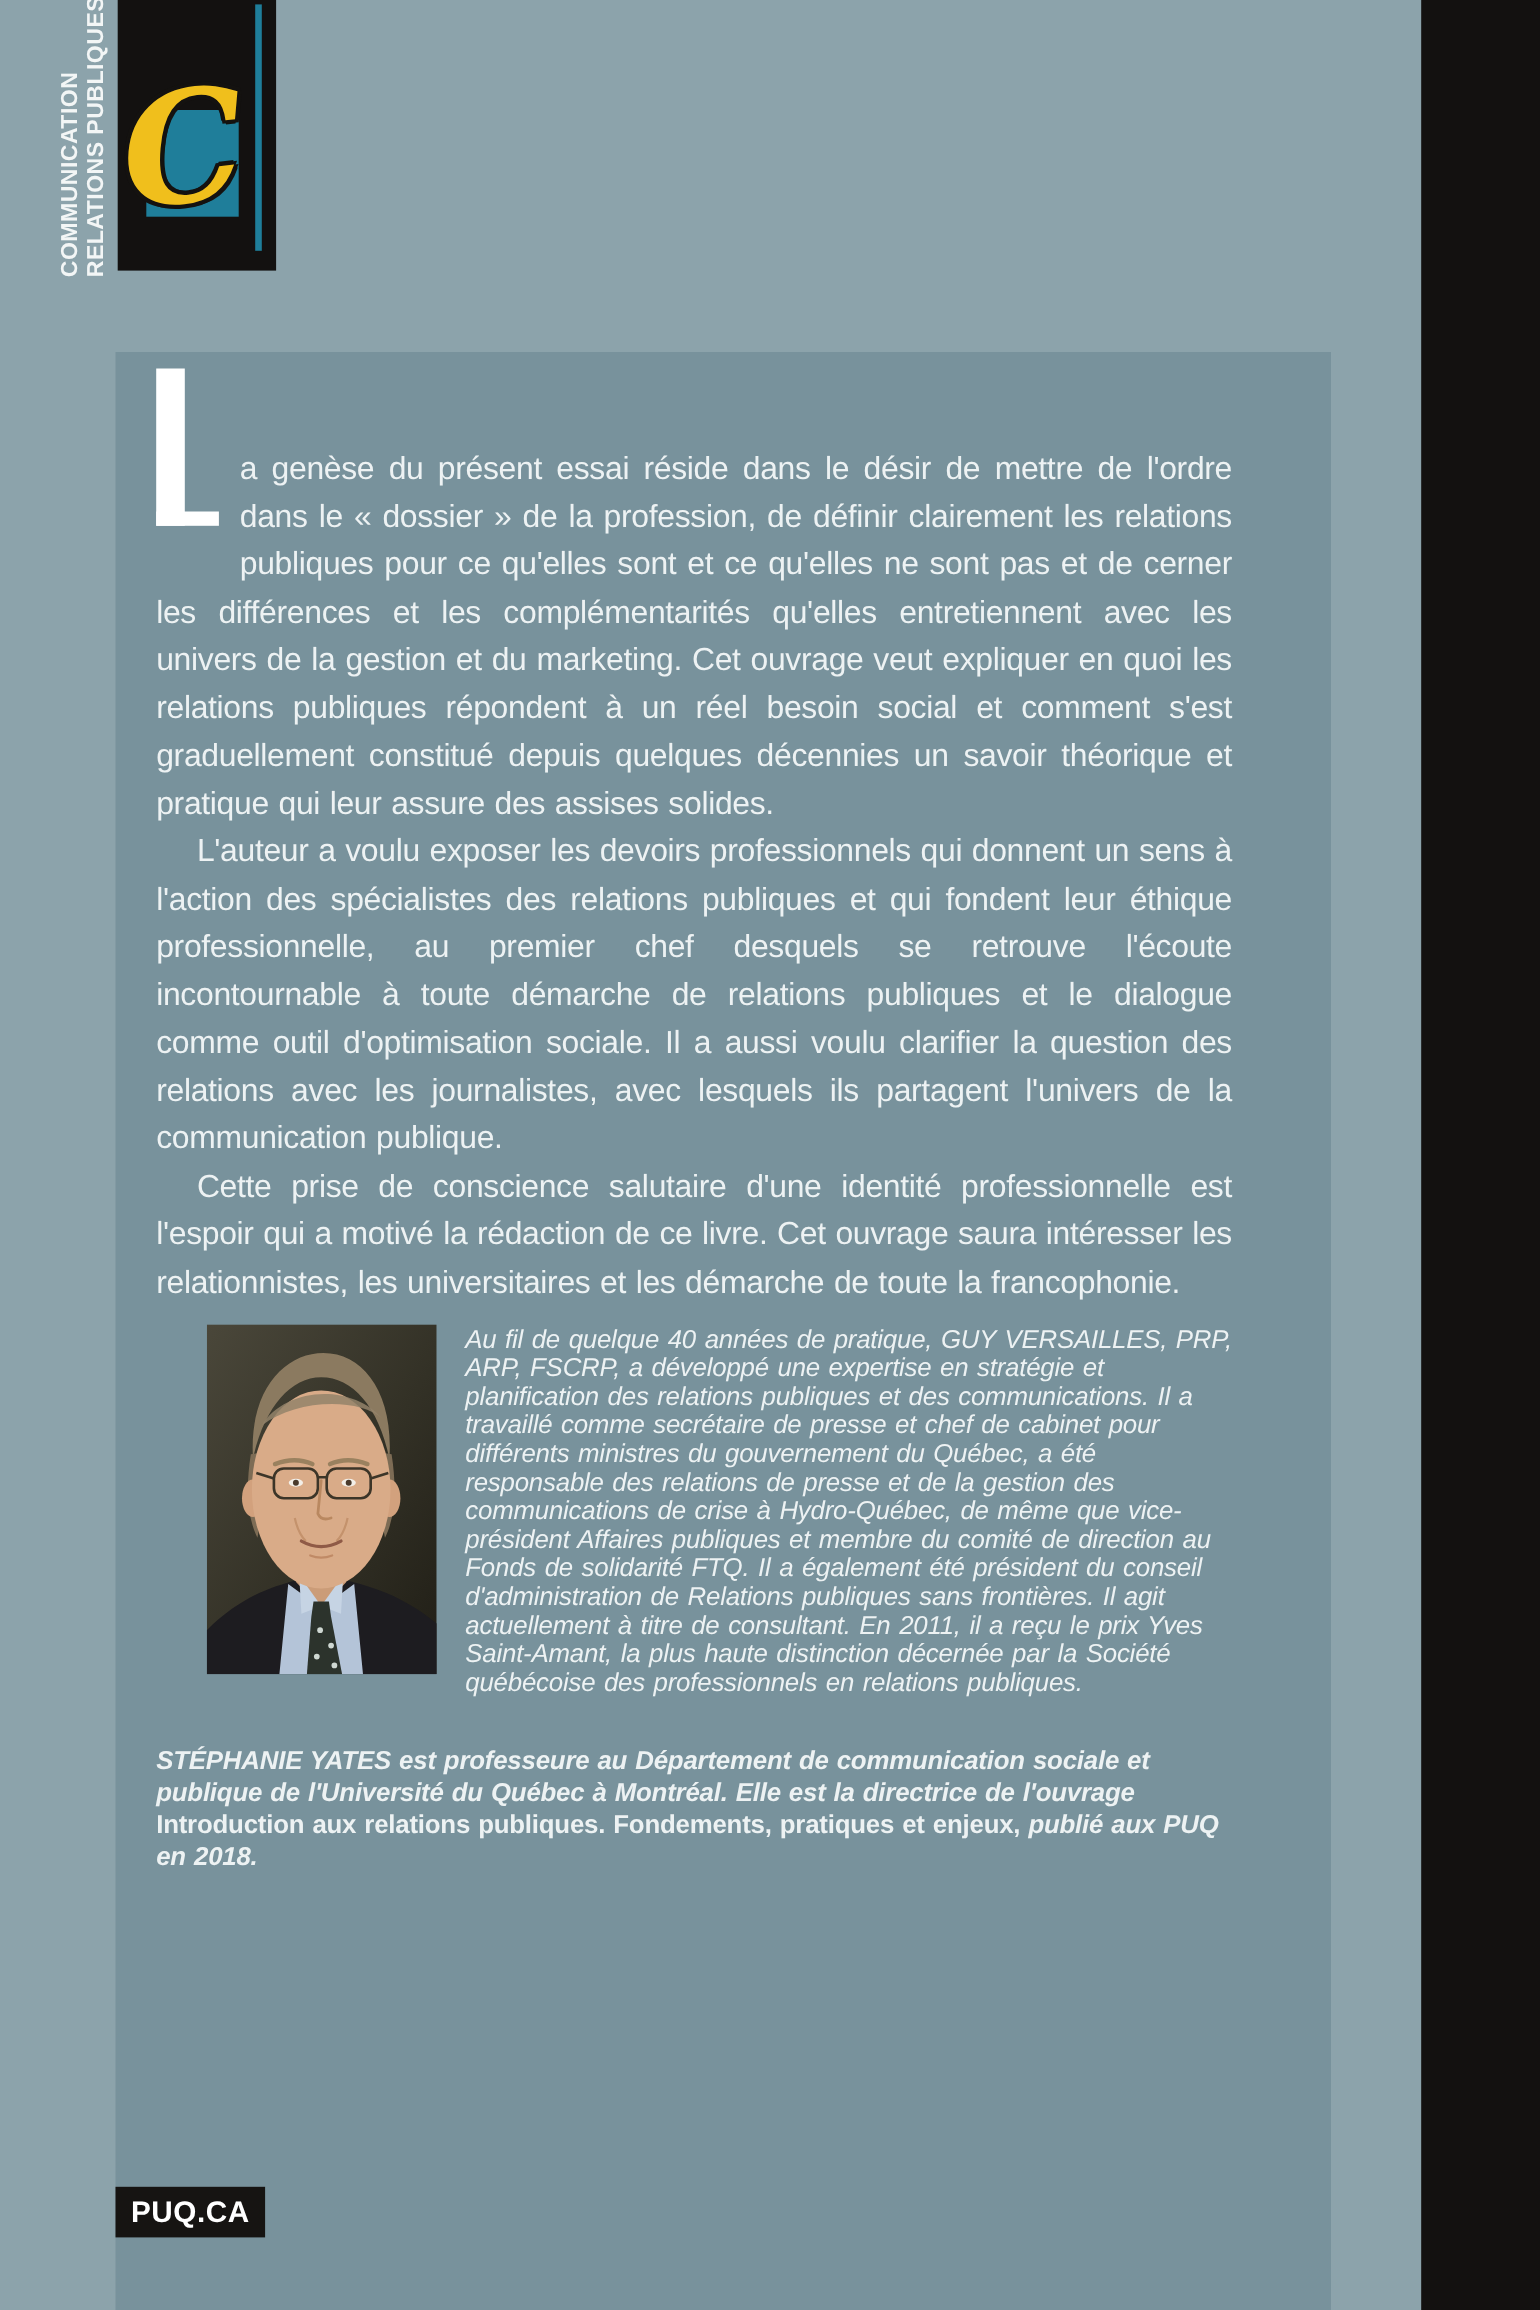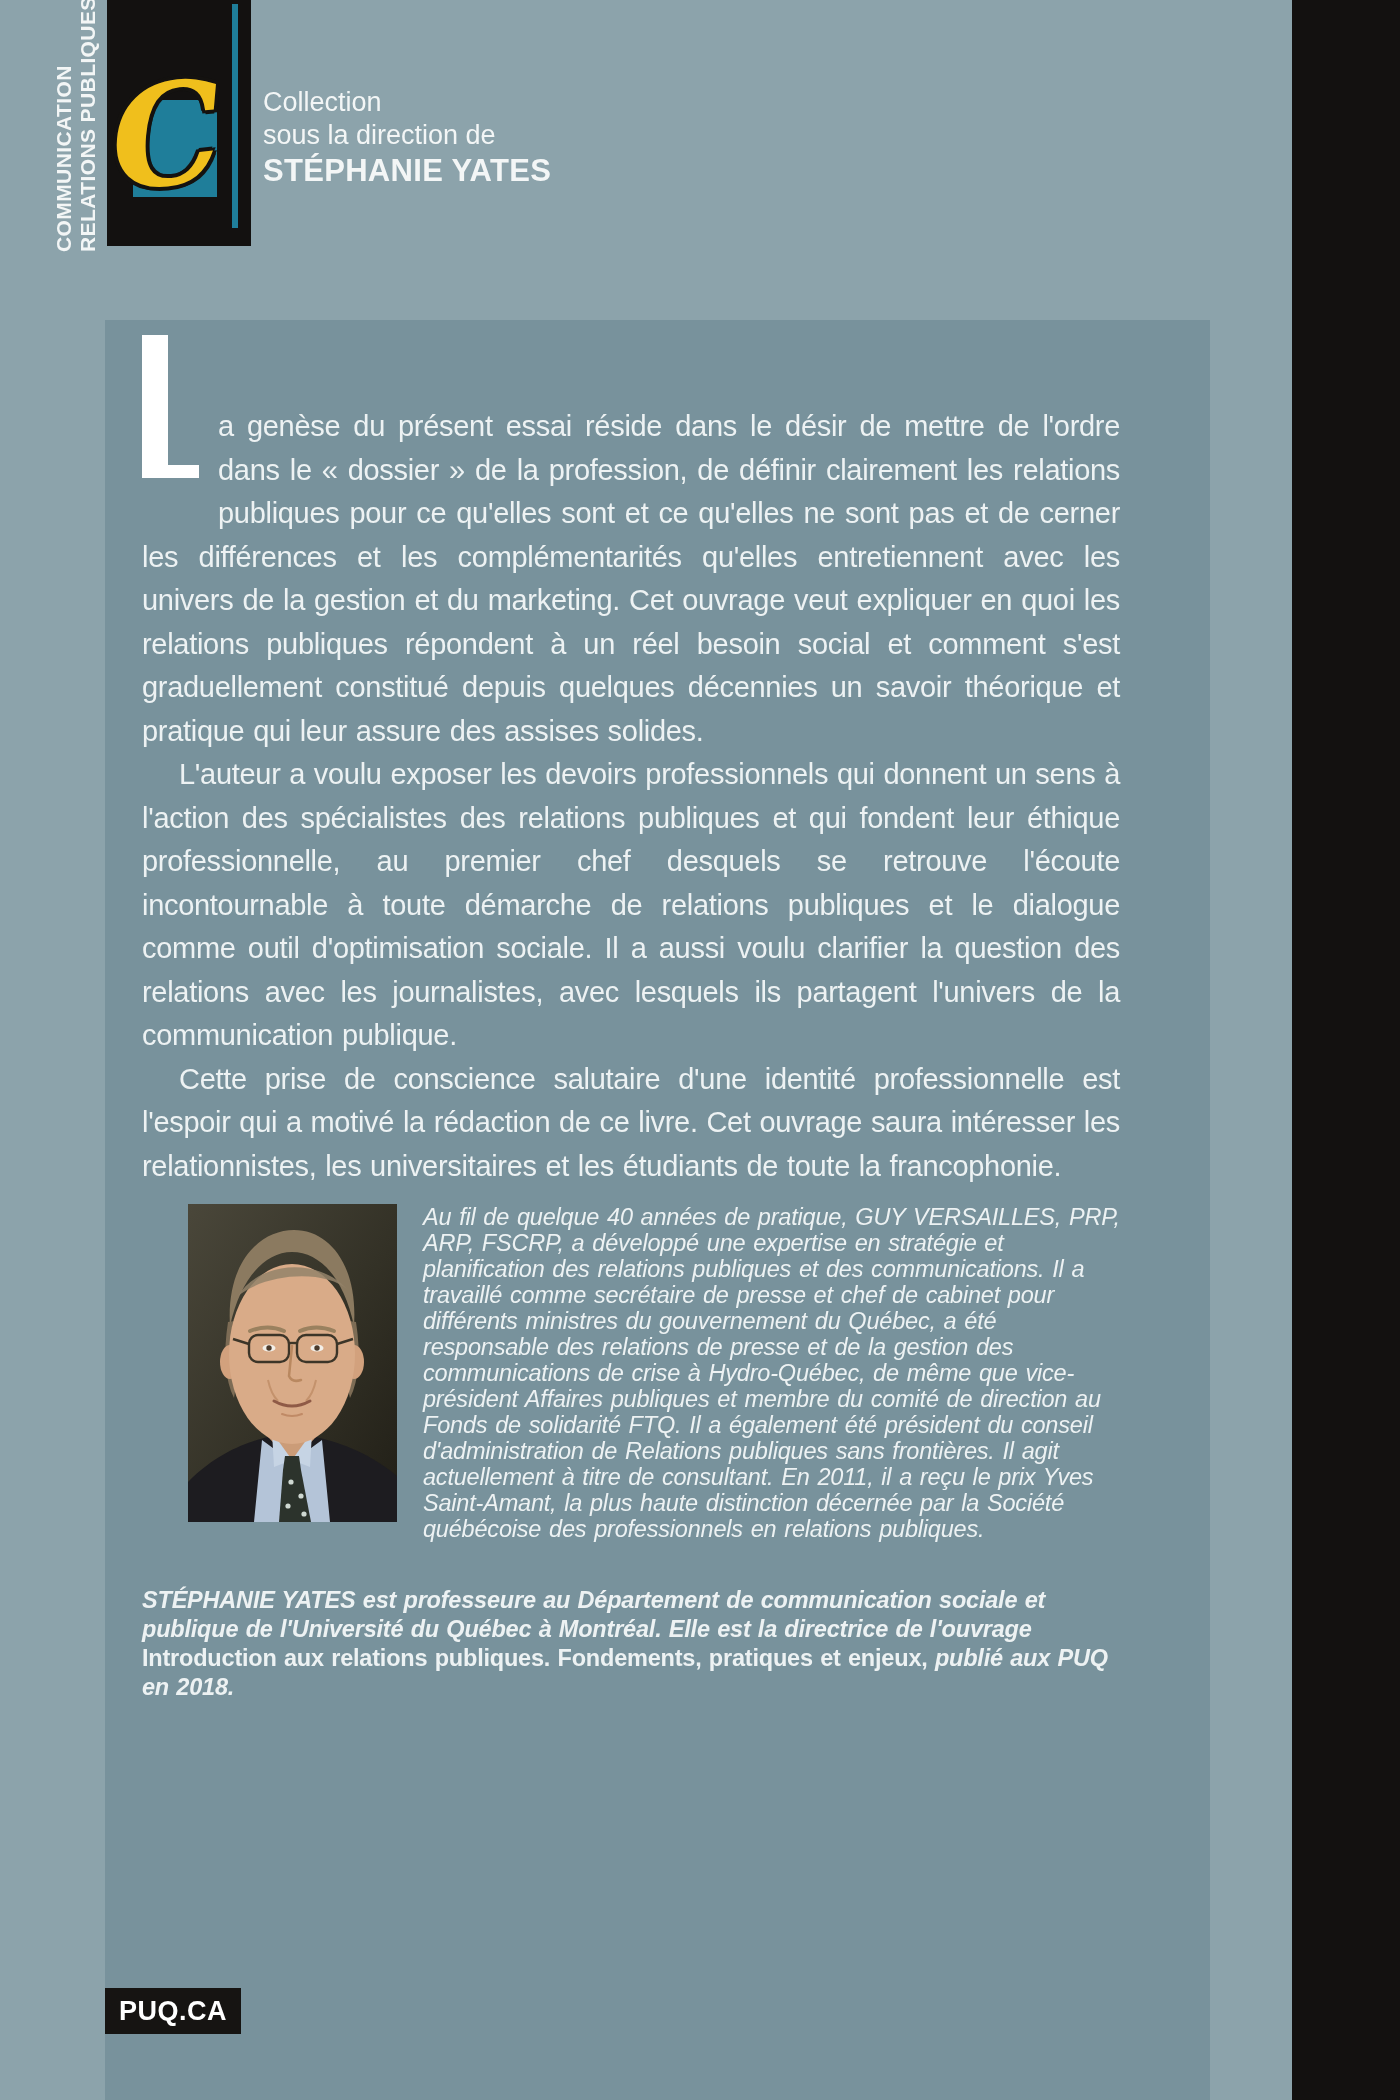--- a/index.html
+++ b/index.html
@@ -88,40 +88,35 @@
     <div>COMMUNICATION</div>
     <div>RELATIONS PUBLIQUES</div>
   </div>
 
   <div class="logo-box">
     <span class="logo-teal-line"></span>
     <span class="logo-square"></span>
     <span class="logo-c">C</span>
   </div>
 
-  <div class="collection-heading">
-    <div class="l1">Collection</div>
-    <div class="l2">sous la direction de</div>
-    <div class="director">STÉPHANIE YATES</div>
-  </div>
 
   <div class="panel">
 
     <div class="para p-first">
       <span class="dropcap" aria-hidden="true">
         <span class="bar"></span>
         <span class="foot"></span>
       </span>
       <span class="dropcap-spacer"></span>
       <span>a genèse du présent essai réside dans le désir de mettre de l'ordre dans le «&nbsp;dossier&nbsp;» de la profession, de définir clairement les relations publiques pour ce qu'elles sont et ce qu'elles ne sont pas et de cerner les différences et les complémentarités qu'elles entretiennent avec les univers de la gestion et du marketing. Cet ouvrage veut expliquer en quoi les relations publiques répondent à un réel besoin social et comment s'est graduellement constitué depuis quelques décennies un savoir théorique et pratique qui leur assure des assises solides.</span>
     </div>
 
     <div class="para indent">L'auteur a voulu exposer les devoirs professionnels qui donnent un sens à l'action des spécialistes des relations publiques et qui fondent leur éthique professionnelle, au premier chef desquels se retrouve l'écoute incontournable à toute démarche de relations publiques et le dialogue comme outil d'optimisation sociale. Il a aussi voulu clarifier la question des relations avec les journalistes, avec lesquels ils partagent l'univers de la communication publique.</div>
 
-    <div class="para indent">Cette prise de conscience salutaire d'une identité professionnelle est l'espoir qui a motivé la rédaction de ce livre. Cet ouvrage saura intéresser les relationnistes, les universitaires et les étudiants de toute la francophonie.</div>
+    <div class="para indent">Cette prise de conscience salutaire d'une identité professionnelle est l'espoir qui a motivé la rédaction de ce livre. Cet ouvrage saura intéresser les relationnistes, les universitaires et les démarche de toute la francophonie.</div>
 
     <div class="bio">
       <div class="photo">
         <svg viewBox="0 0 209 318" xmlns="http://www.w3.org/2000/svg" role="img">
           <defs>
             <linearGradient id="g1" x1="0" y1="0" x2="1" y2="1">
               <stop offset="0" stop-color="#4A473A"></stop>
               <stop offset="0.55" stop-color="#333126"></stop>
               <stop offset="1" stop-color="#201E16"></stop>
             </linearGradient>

